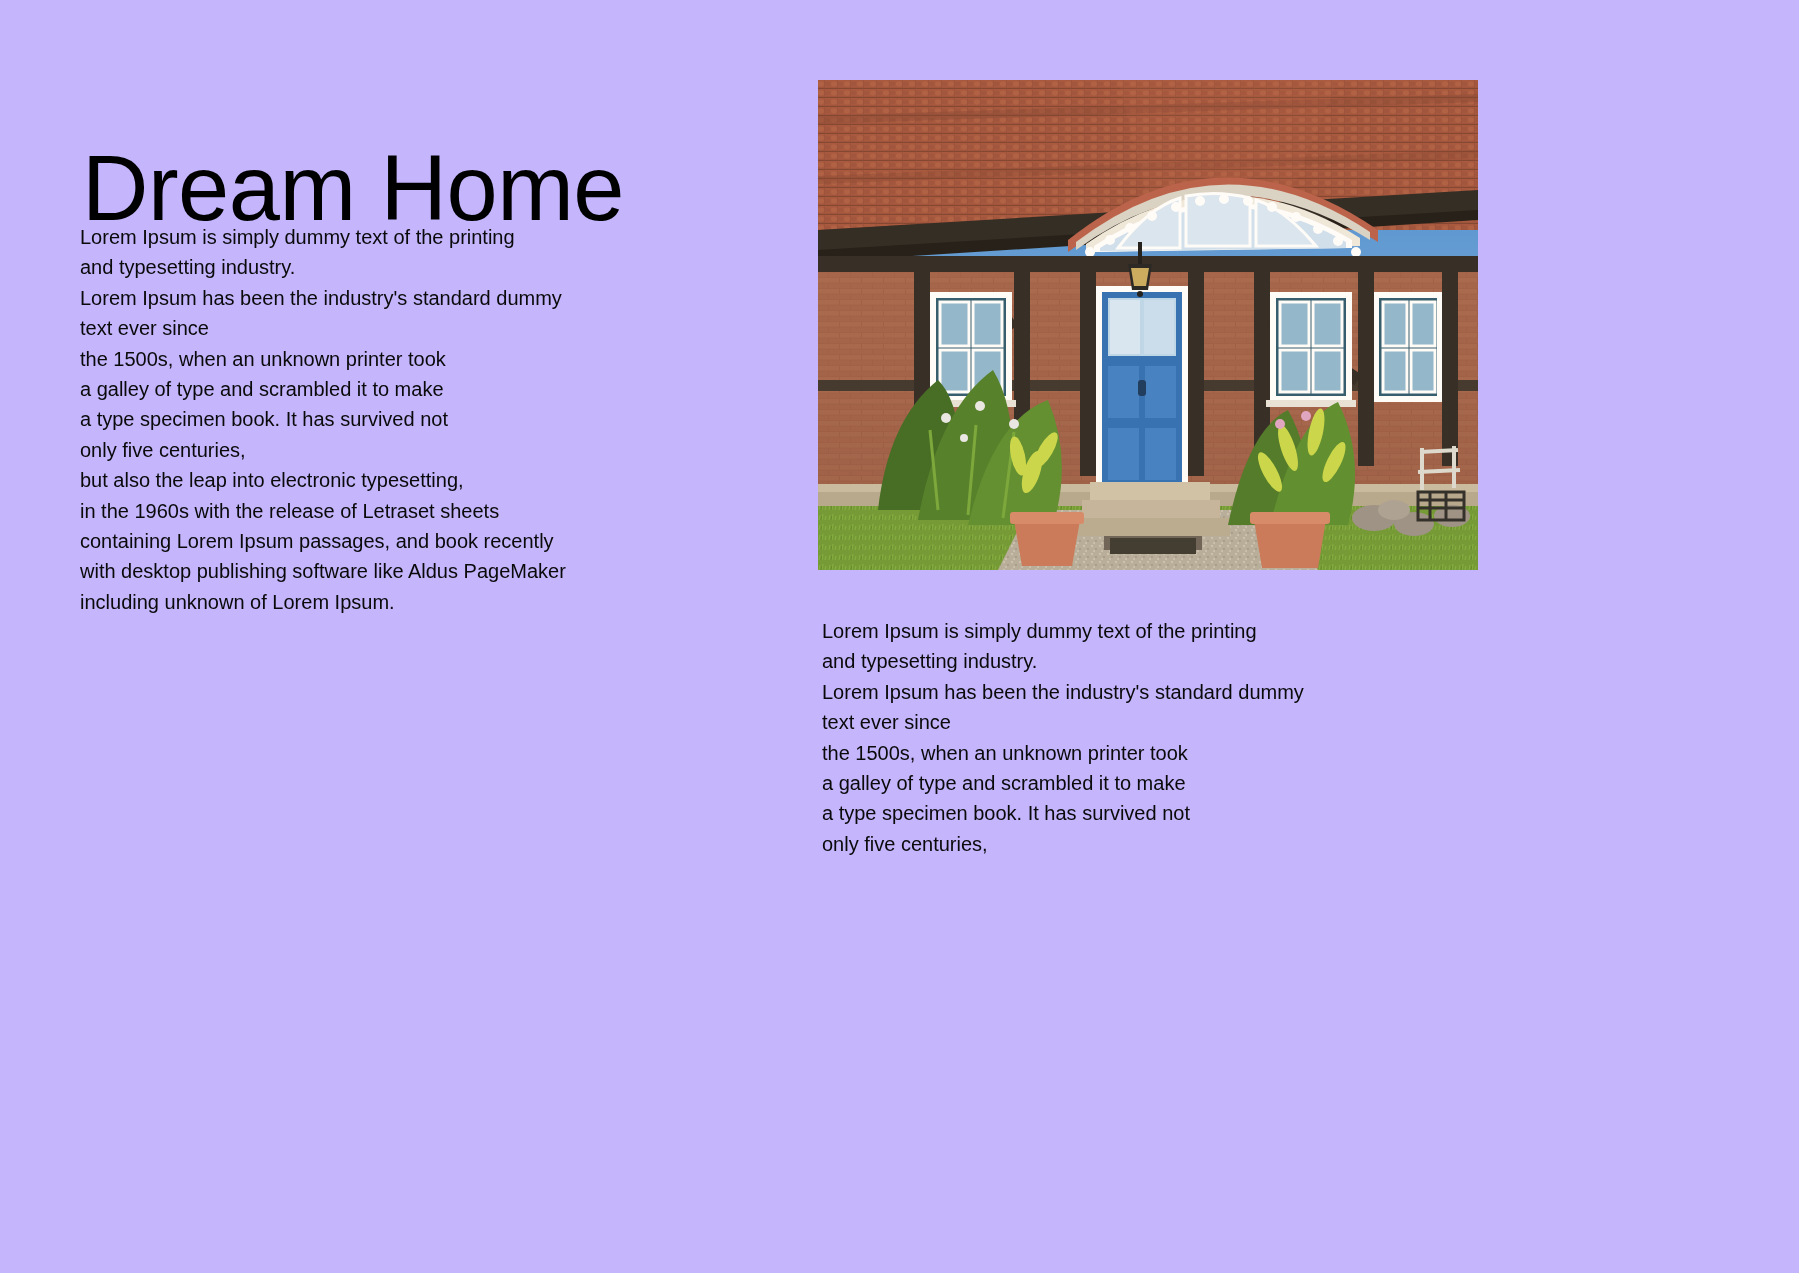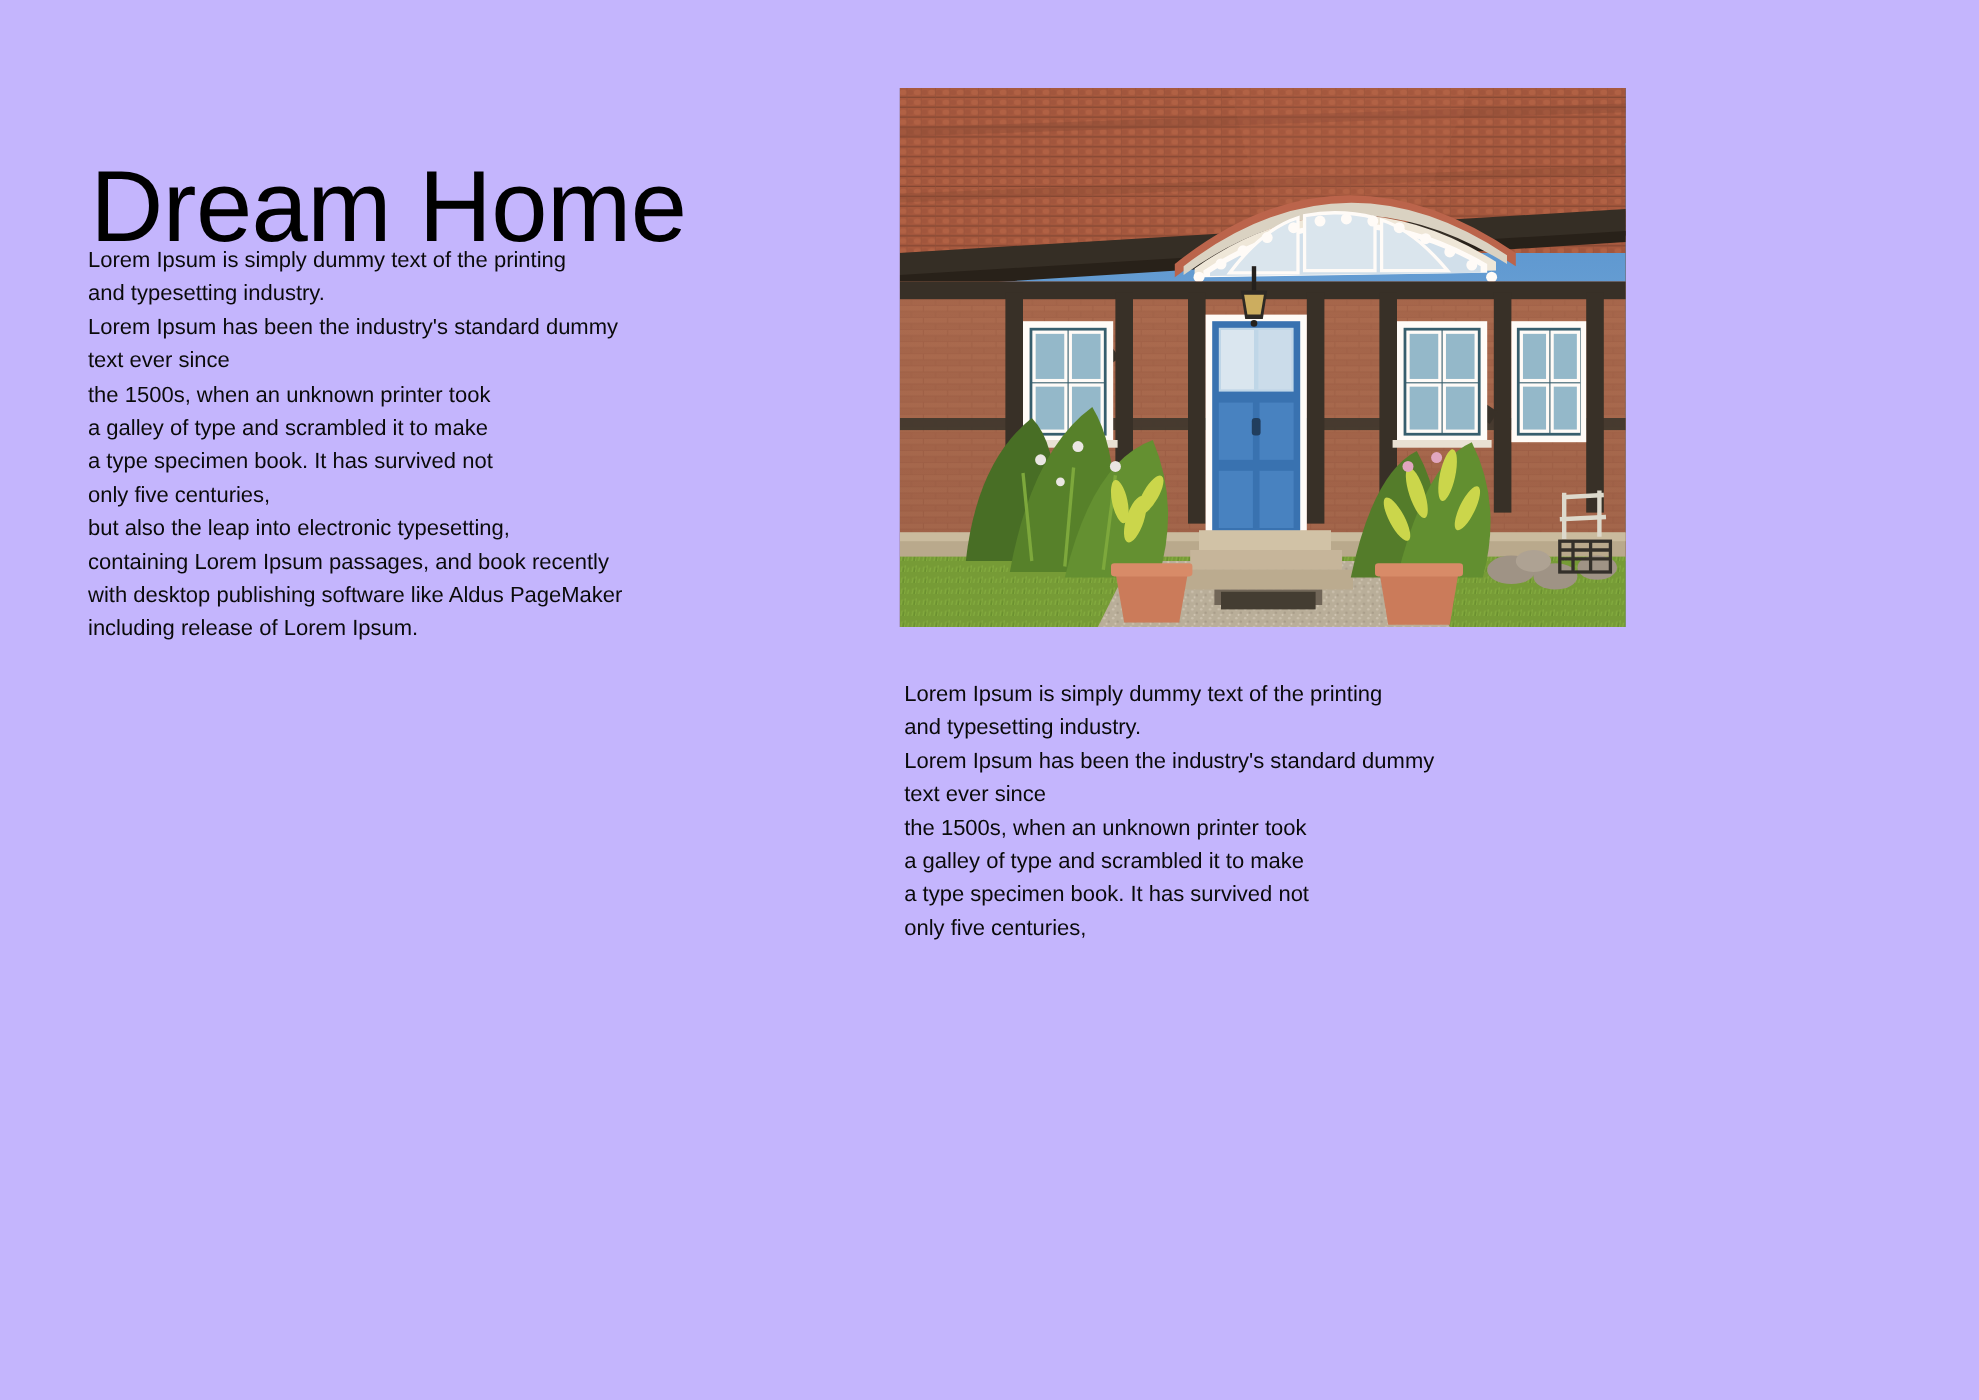--- a/index.html
+++ b/index.html
@@ -76,23 +76,24 @@
   <div id="left-text" class="body-text">
       <span class="ln">Lorem Ipsum is simply dummy text of the printing</span>
       <span class="ln">and typesetting industry.</span>
       <span class="ln">Lorem Ipsum has been the industry's standard dummy</span>
       <span class="ln">text ever since</span>
       <span class="ln">the 1500s, when an unknown printer took</span>
       <span class="ln">a galley of type and scrambled it to make</span>
       <span class="ln">a type specimen book. It has survived not</span>
       <span class="ln">only five centuries,</span>
       <span class="ln">but also the leap into electronic typesetting,</span>
+      <span class="ln">in the 1960s with the release of Letraset sheets</span>
       <span class="ln">containing Lorem Ipsum passages, and book recently</span>
       <span class="ln">with desktop publishing software like Aldus PageMaker</span>
-      <span class="ln">including release of Lorem Ipsum.</span>
+      <span class="ln">including unknown of Lorem Ipsum.</span>
     </div>
 
   <div id="house-photo">
     <svg viewBox="0 0 660 490" preserveAspectRatio="none">
       <defs>
         <linearGradient id="skyG" x1="0" y1="0" x2="0" y2="1">
           <stop offset="0" stop-color="#3f86cf"></stop>
           <stop offset="1" stop-color="#8fc0e8"></stop>
         </linearGradient>
         <linearGradient id="roofG" x1="0" y1="0" x2="0" y2="1">

